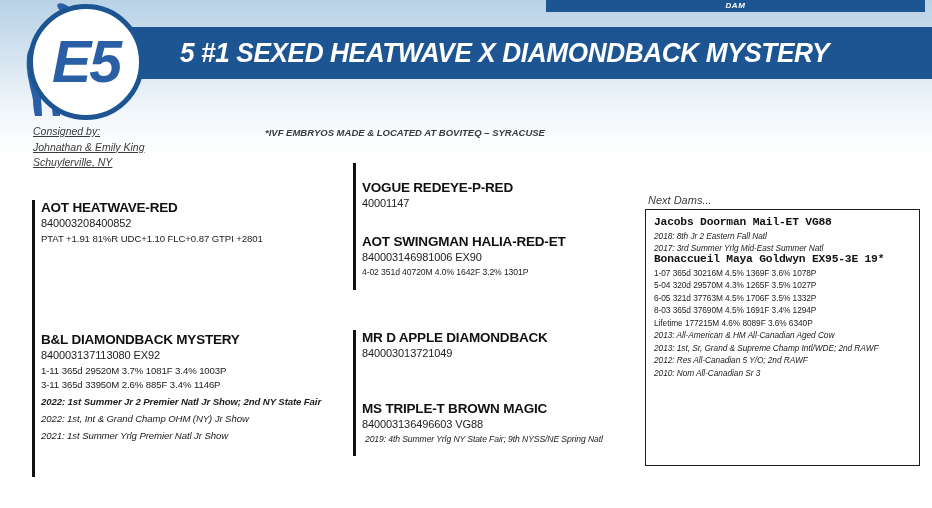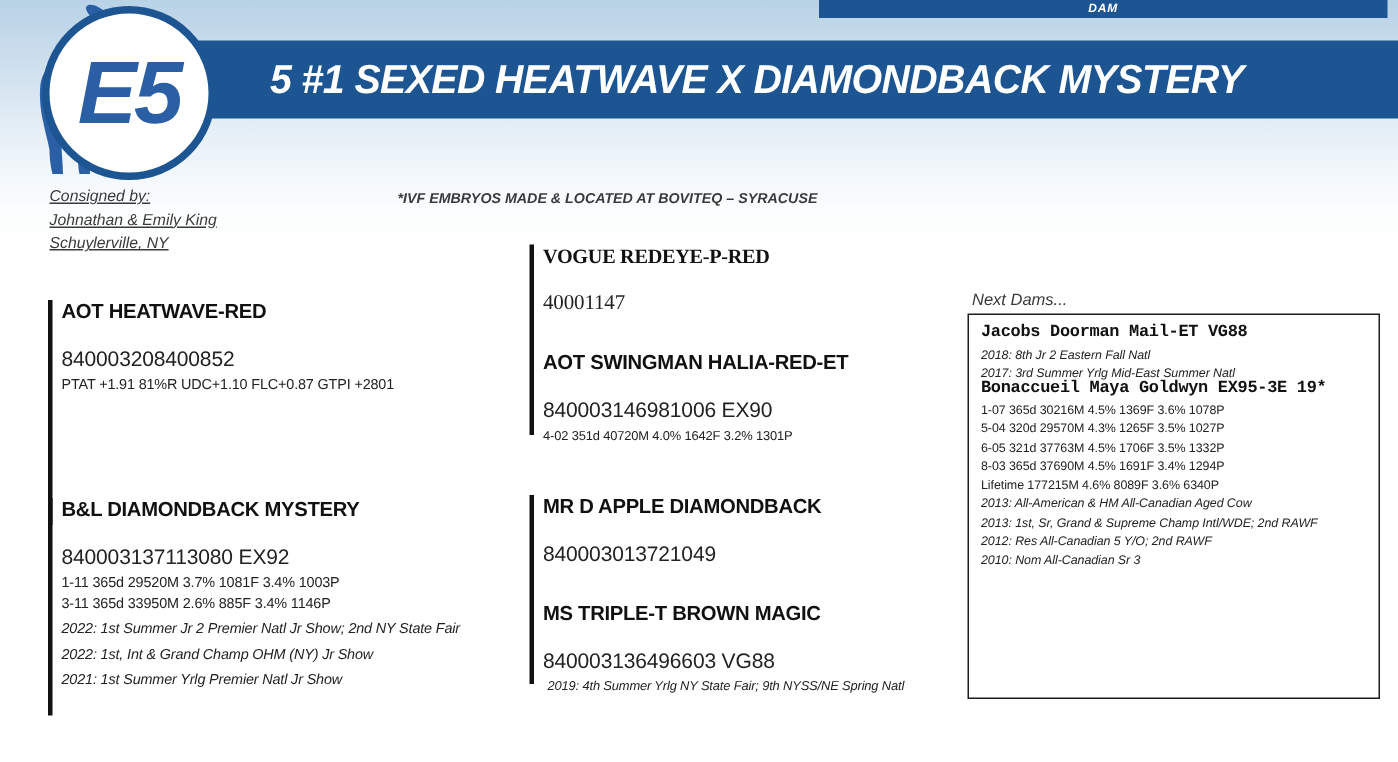--- a/index.html
+++ b/index.html
@@ -126,24 +126,24 @@
   }
   .ped-block{position:absolute;left:9px;}
   .ped-name{
     font-size:13.5px;
     font-weight:bold;
     color:#111111;
     white-space:nowrap;
     letter-spacing:-0.2px;
   }
   .ped-id{
-    font-size:14px;
+    font-size:11px;
     color:#222222;
     white-space:nowrap;
-    margin-top:16px;
+    margin-top:2px;
     letter-spacing:-0.1px;
   }
   .ped-line{
     font-size:9.6px;
     color:#222222;
     white-space:nowrap;
     margin-top:3.5px;
     letter-spacing:-0.1px;
   }
   .ped-line.ital{
@@ -231,29 +231,29 @@
     </div>
   </div>
 
   <div class="ped-group" style="left:32px;top:332px;width:330px;height:145px;">
     <div class="bar" style="height:145px;"></div>
     <div class="ped-block" style="top:0px;">
       <div class="ped-name">B&amp;L DIAMONDBACK MYSTERY</div>
       <div class="ped-id">840003137113080   EX92</div>
       <div class="ped-line">1-11 365d 29520M 3.7% 1081F 3.4% 1003P</div>
       <div class="ped-line">3-11 365d 33950M 2.6% 885F 3.4% 1146P</div>
-      <div class="ped-line ital" style="margin-top:6px;">2022:  1st Summer Jr 2 Premier Natl Jr Show; 2nd NY State Fair</div>
+      <div class="ped-line ital" style="margin-top:6px;font-weight:bold;">2022:  1st Summer Jr 2 Premier Natl Jr Show; 2nd NY State Fair</div>
       <div class="ped-line ital" style="margin-top:6px;">2022:  1st, Int &amp; Grand Champ OHM (NY) Jr Show</div>
       <div class="ped-line ital" style="margin-top:6px;">2021:  1st Summer Yrlg Premier Natl Jr Show</div>
     </div>
   </div>
 
   <div class="ped-group" style="left:353px;top:163px;width:290px;height:127px;">
     <div class="bar" style="height:127px;"></div>
-    <div class="ped-block" style="top:0px;font-family:Liberation Serif, serif;">
+    <div class="ped-block" style="top:17px;">
       <div class="ped-name">VOGUE REDEYE-P-RED</div>
       <div class="ped-id">40001147</div>
     </div>
     <div class="ped-block" style="top:71px;">
       <div class="ped-name">AOT SWINGMAN HALIA-RED-ET</div>
       <div class="ped-id">840003146981006   EX90</div>
       <div class="ped-line sm">4-02 351d 40720M 4.0% 1642F 3.2% 1301P</div>
     </div>
   </div>
 

